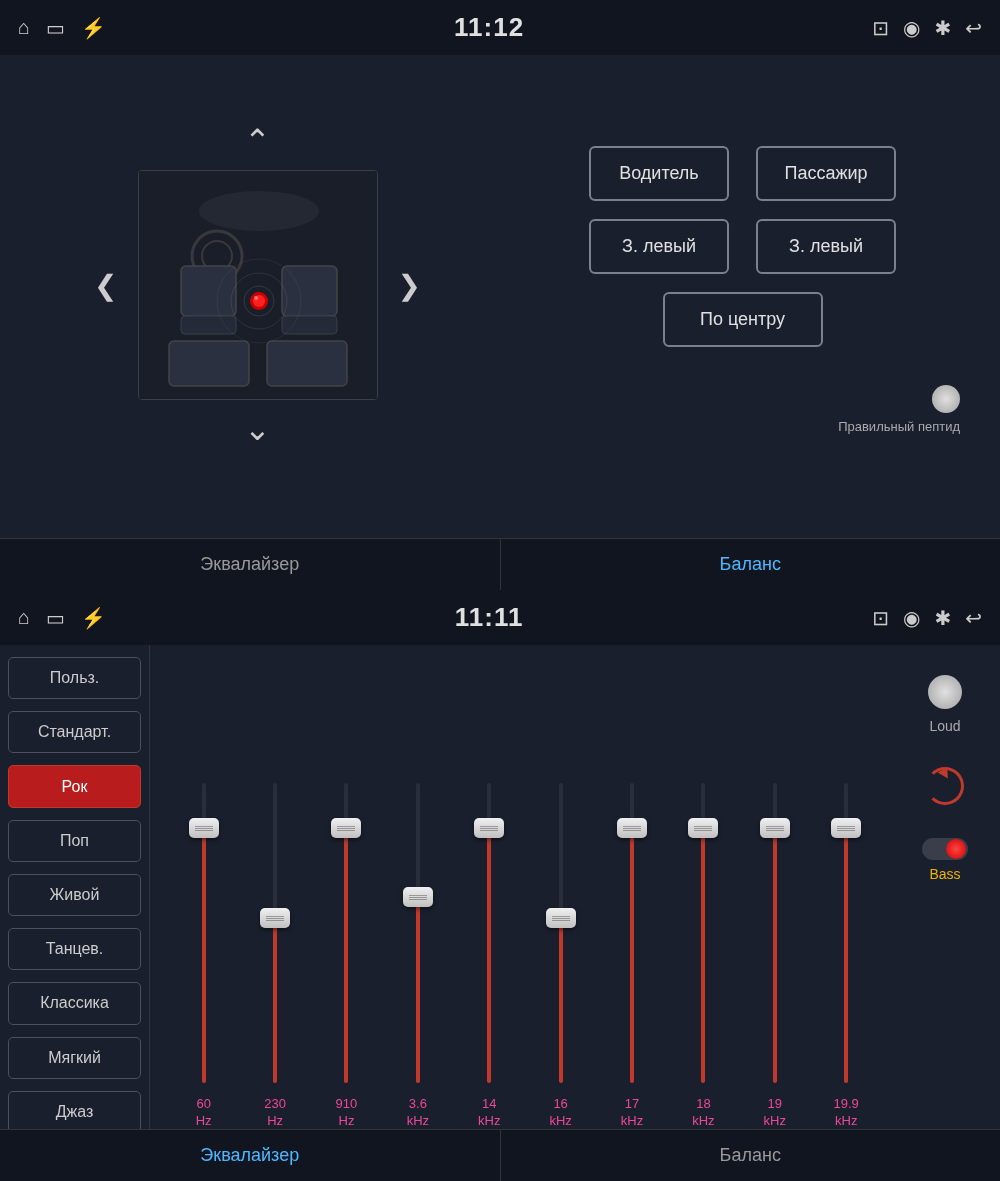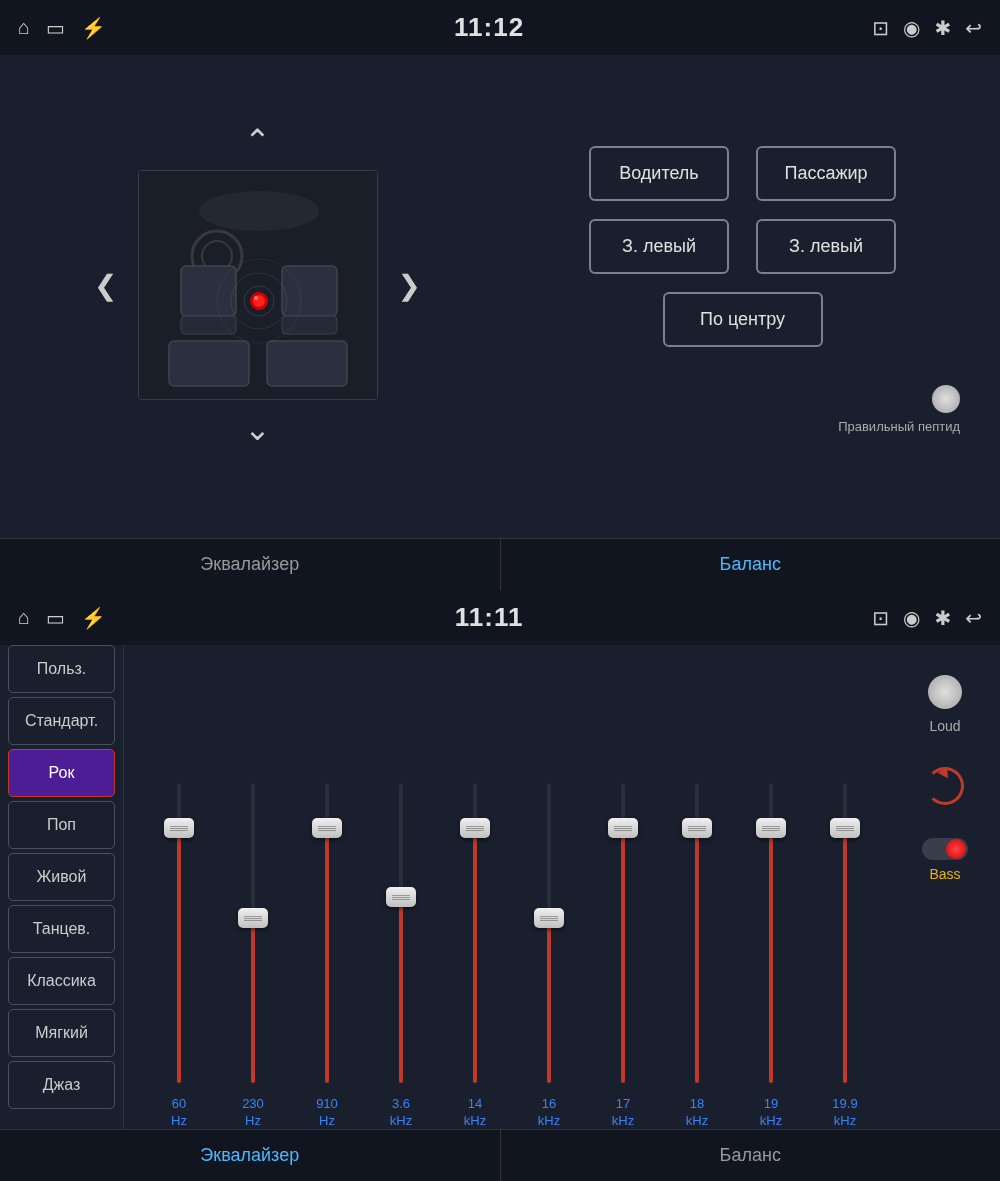--- a/index.html
+++ b/index.html
@@ -190,42 +190,42 @@
     }
 
     .eq-main {
       display: flex;
       width: 100%;
       height: 500px;
     }
 
     
     .preset-list {
-      width: 124px;
-      padding: 0 8px;
-      display: flex;
-      flex-direction: column;
-      gap: 4px;
+      width: 150px;
+      padding: 12px 8px;
+      display: flex;
+      flex-direction: column;
+      gap: 12px;
       border-right: 1px solid #333;
     }
     .preset-item {
       width: 100%;
       height: 48px;
       display: flex;
       align-items: center;
       justify-content: center;
       border: 1px solid #4a5060;
       border-radius: 5px;
       font-size: 16px;
       color: #ccc;
       cursor: pointer;
       background: transparent;
     }
     .preset-item.active {
-      background: #4c1d95;
+      background: #b91c1c;
       border-color: #c0392b;
       color: #fff;
     }
 
     
     .eq-sliders-area {
       flex: 1;
       display: flex;
       flex-direction: column;
       padding: 20px 10px 10px 20px;
@@ -284,21 +284,21 @@
       top: 50%;
       left: 20%;
       right: 20%;
       height: 1px;
       background: rgba(0,0,0,0.3);
       transform: translateY(-2px);
       box-shadow: 0 2px 0 rgba(0,0,0,0.3), 0 4px 0 rgba(0,0,0,0.3);
     }
     .freq-label {
       font-size: 13px;
-      color: #3b82f6;
+      color: #ec4899;
       text-align: center;
       line-height: 1.3;
       margin-top: 8px;
     }
 
     
     .eq-right-controls {
       width: 110px;
       display: flex;
       flex-direction: column;

